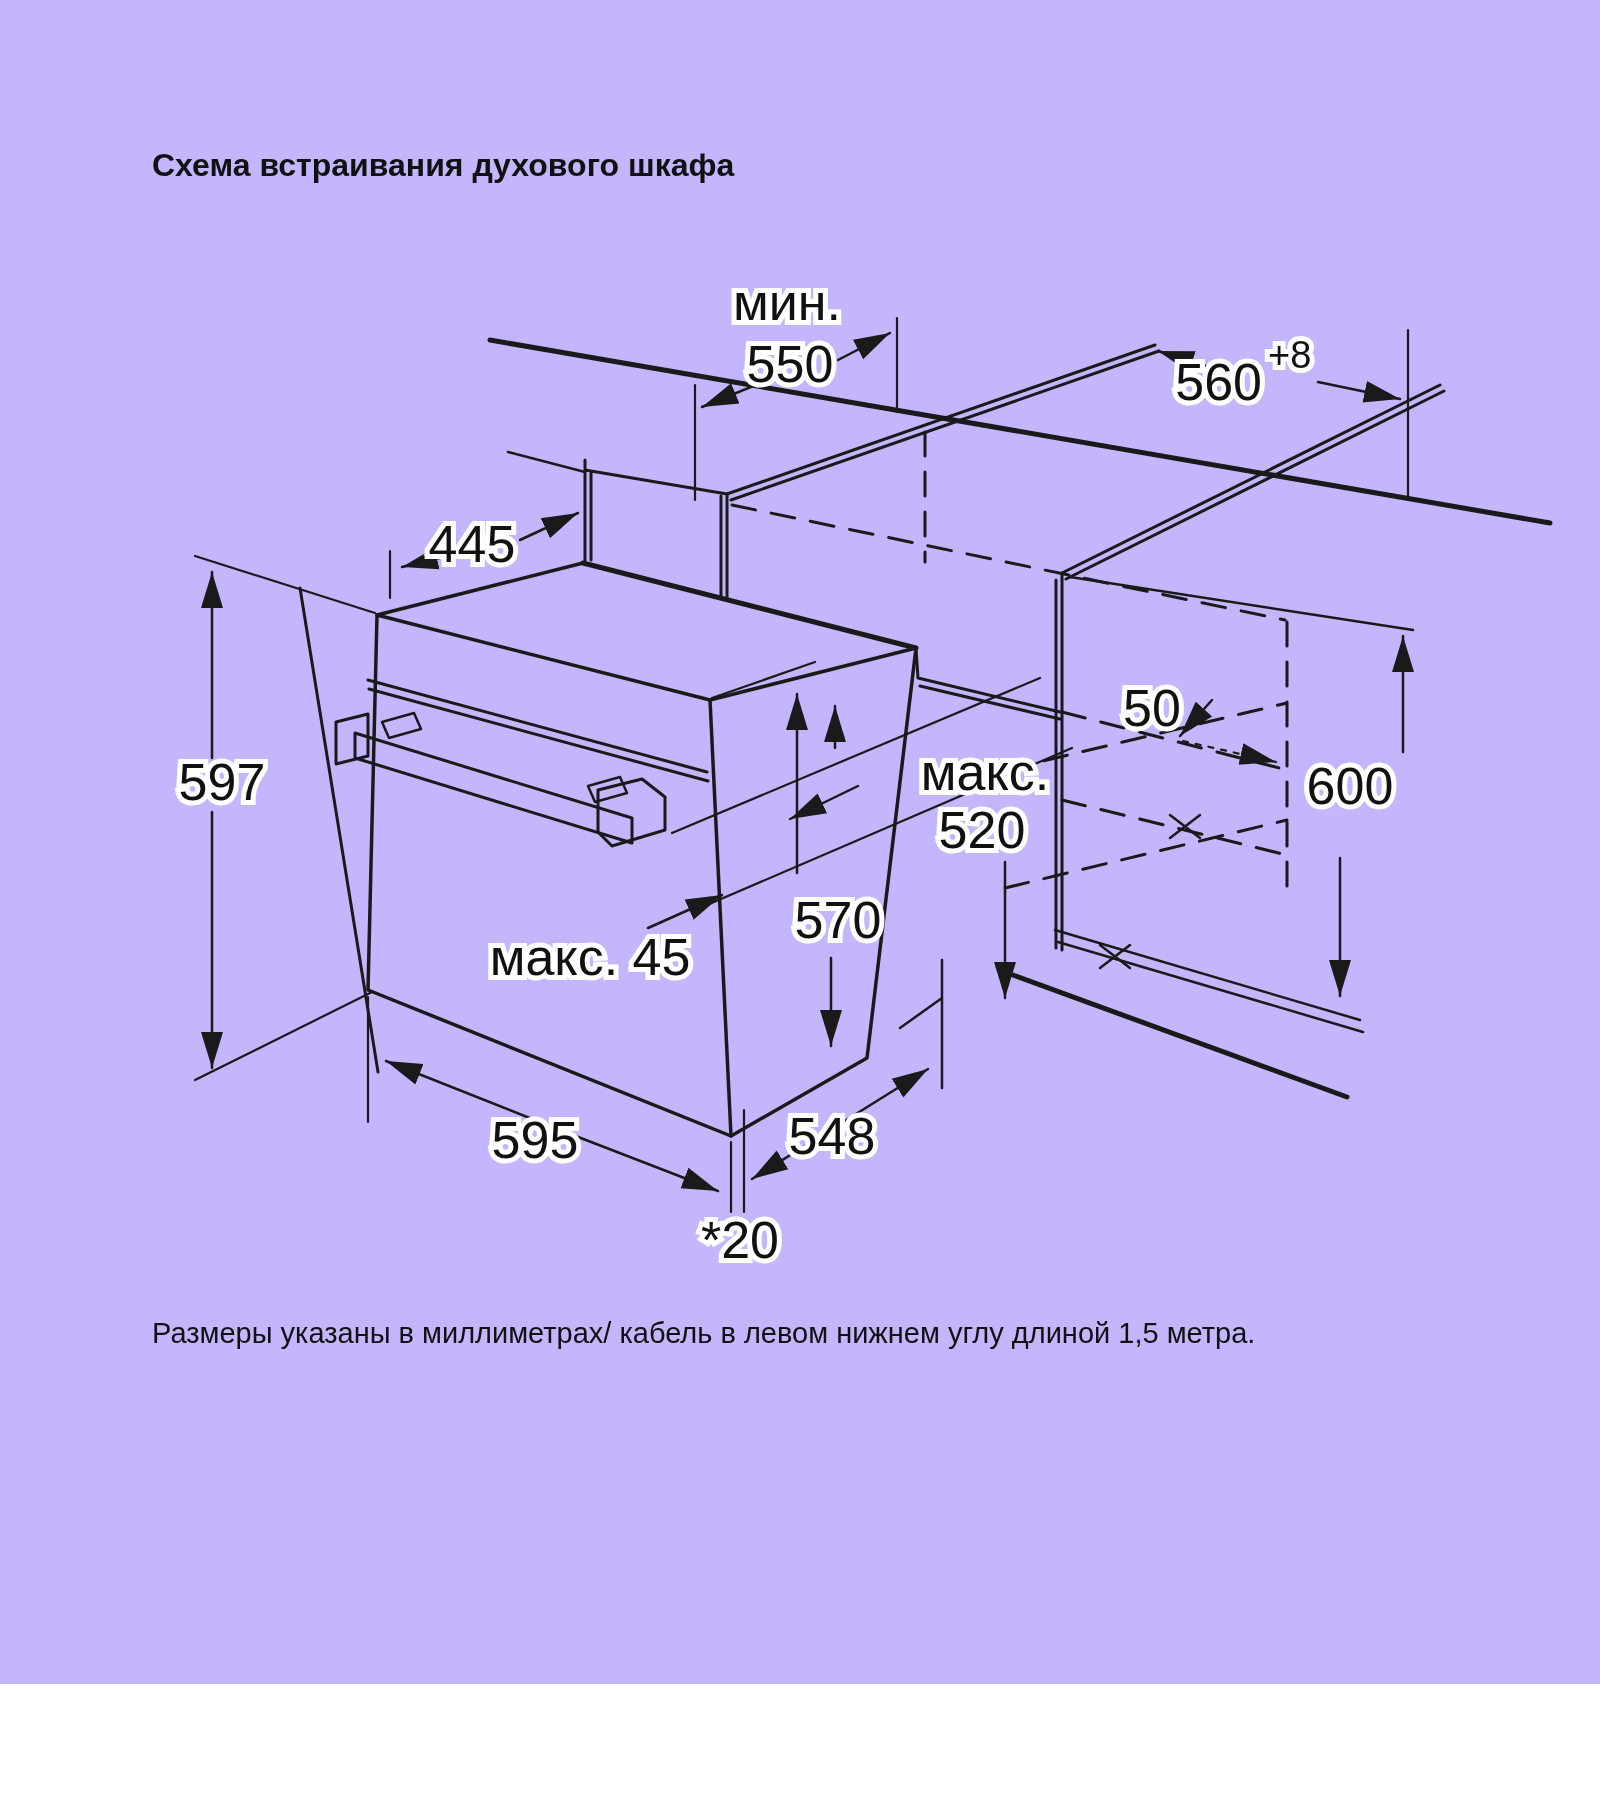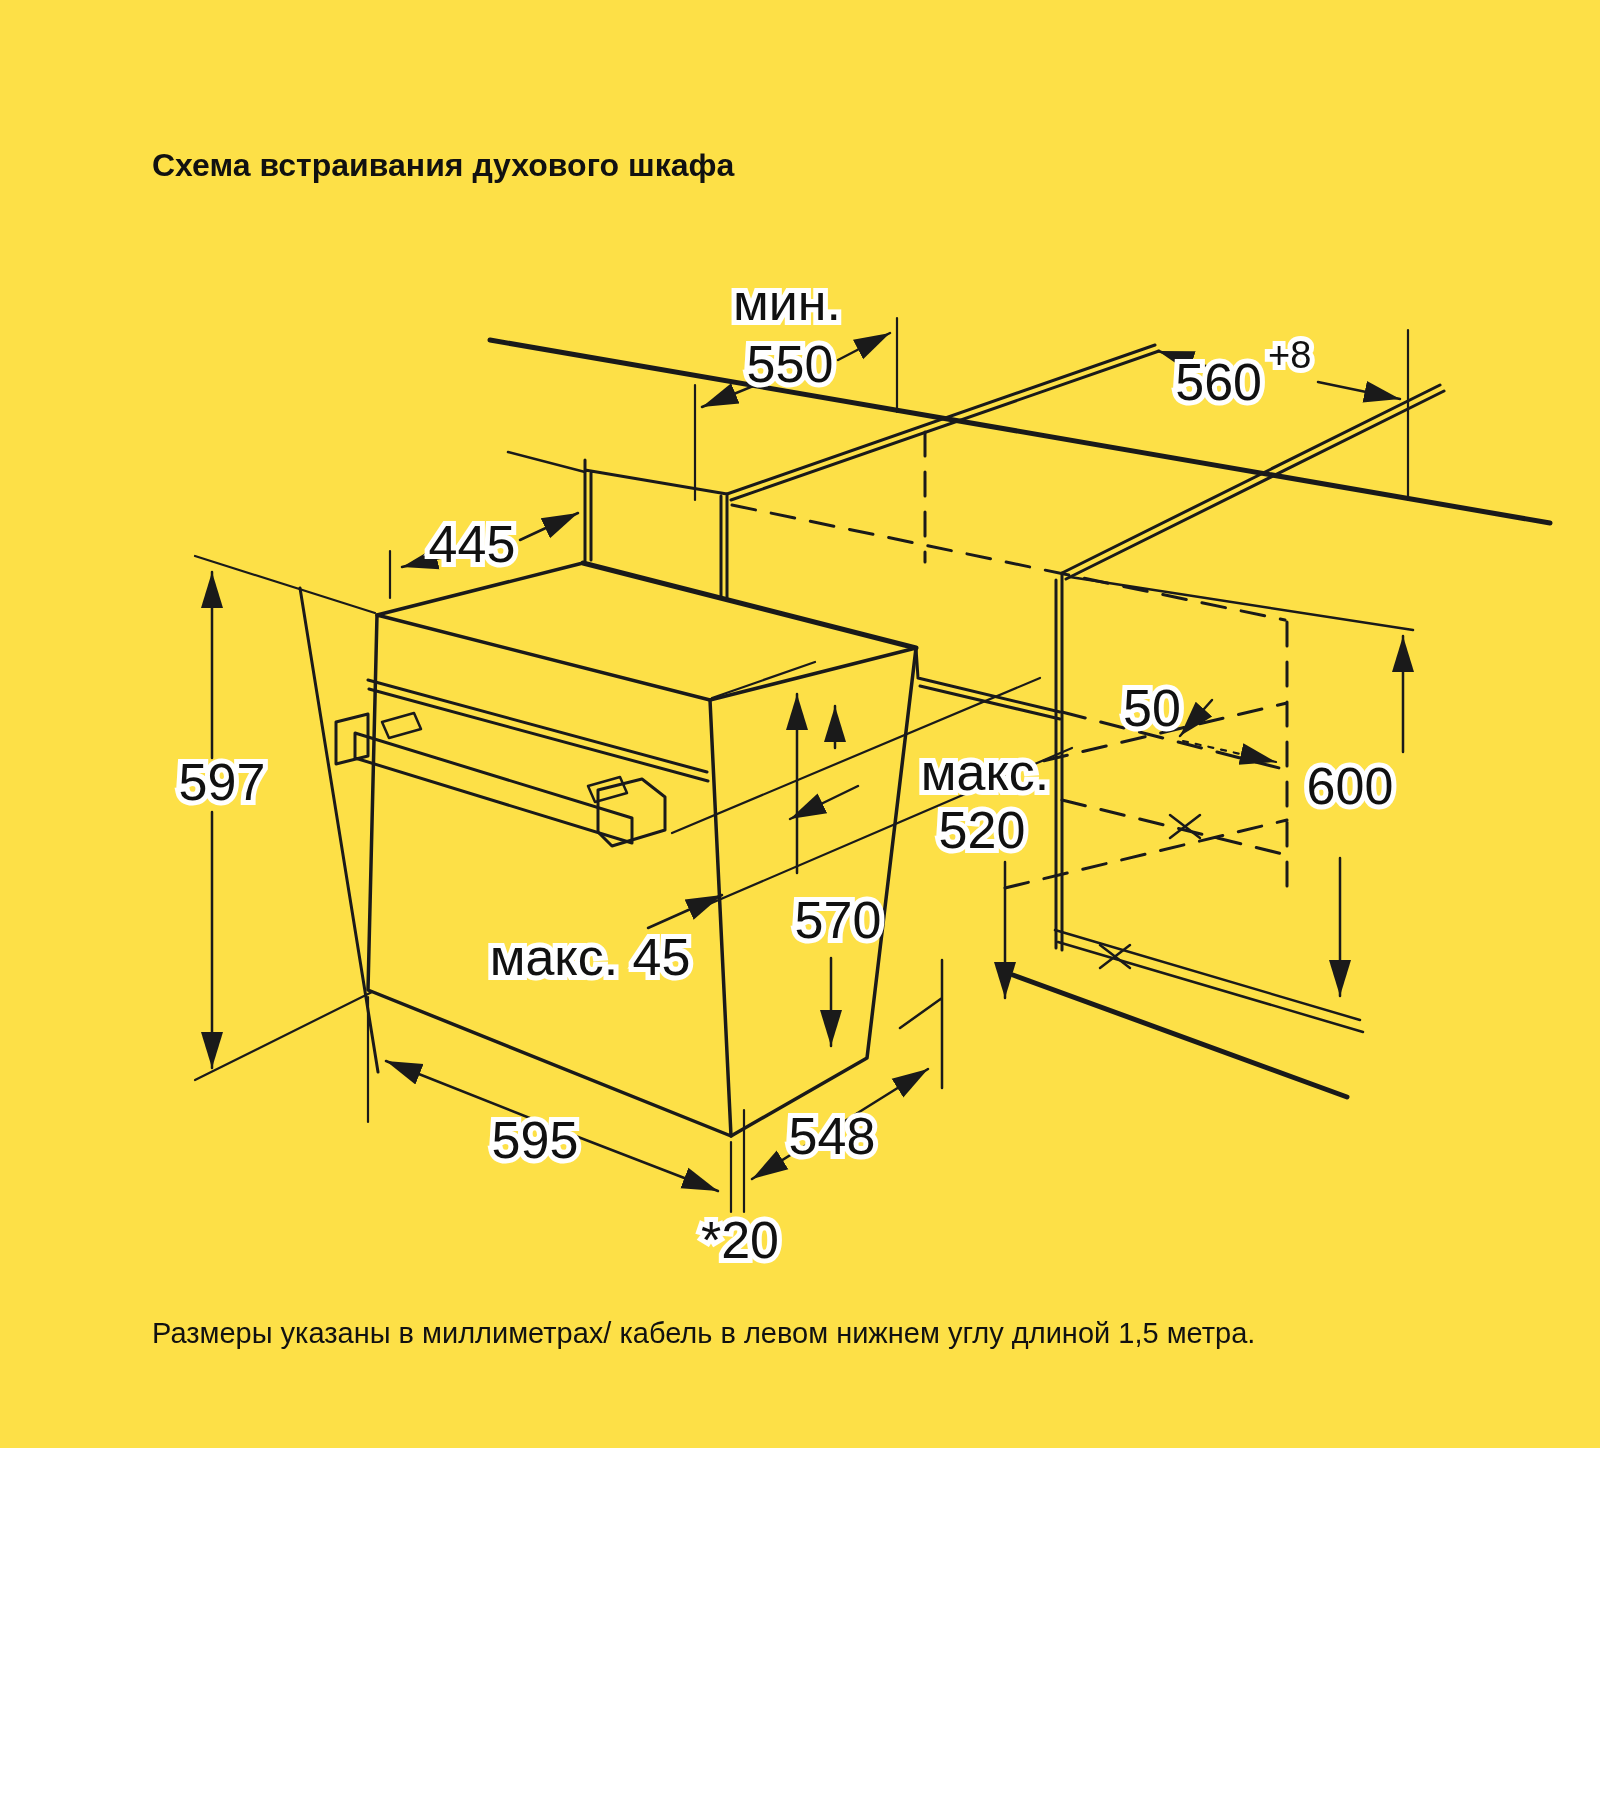--- a/index.html
+++ b/index.html
@@ -1,16 +1,16 @@
 <!DOCTYPE html>
 <html><head>
 <meta charset="utf-8">
 <style>
   html,body{margin:0;padding:0;background:#ffffff;}
-  .page{position:relative;width:1600px;height:1448px;background:#fde047;overflow:hidden;
+  .page{position:relative;width:1600px;height:1684px;background:#c4b5fd;overflow:hidden;
         font-family:"Liberation Sans", sans-serif;}
   svg{position:absolute;left:0;top:0;}
   .ln{stroke:#1a1a1a;fill:none;stroke-linecap:round;stroke-linejoin:round;}
   .w5{stroke-width:5;}
   .w35{stroke-width:3.5;}
   .w3{stroke-width:3;}
   .w25{stroke-width:2.5;}
   .w22{stroke-width:2.2;}
   .dash{stroke-dasharray:24 16;}
   .dot{stroke-dasharray:5 8;}

